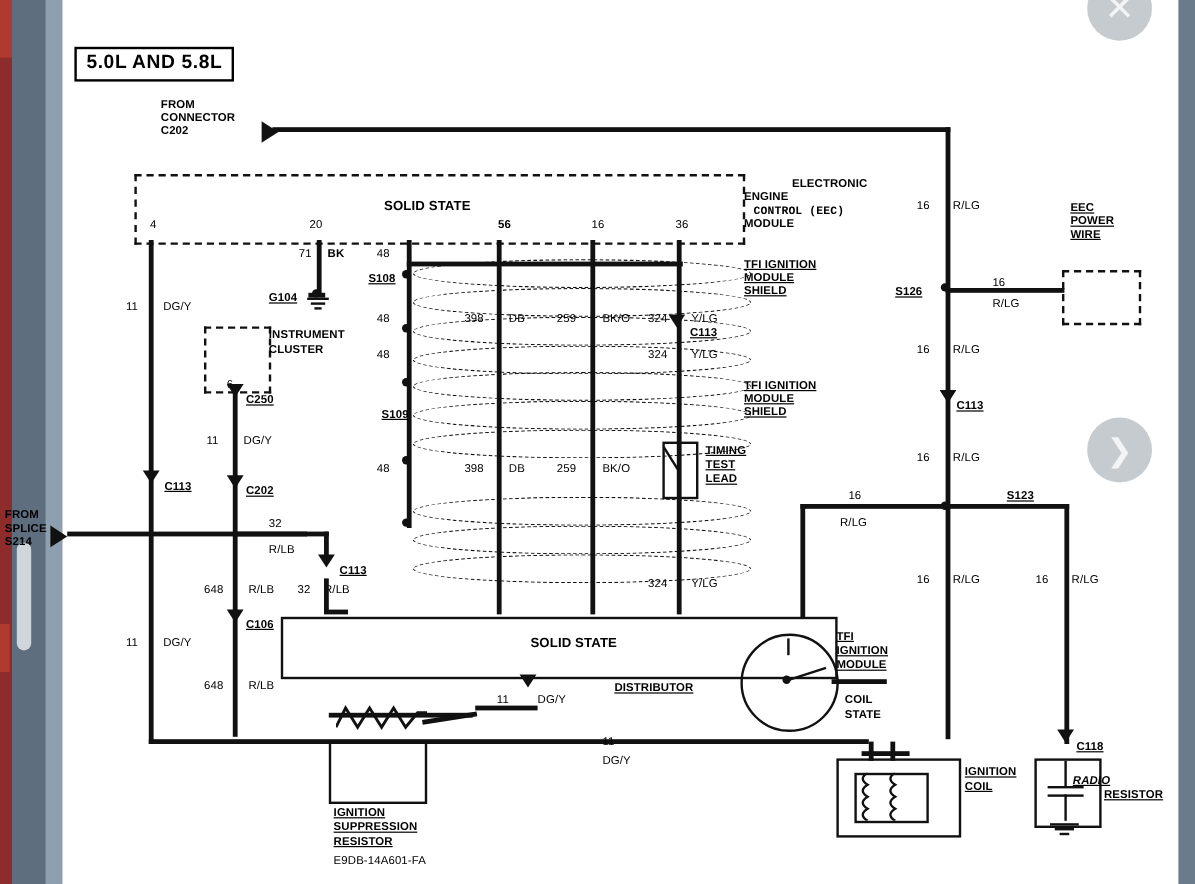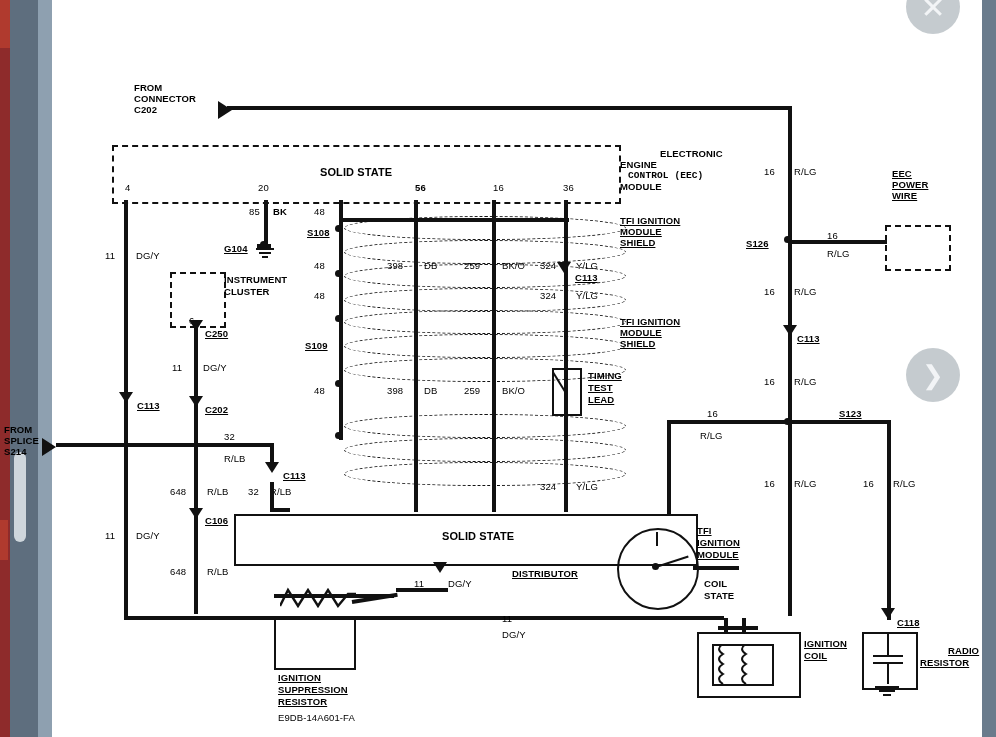--- a/index.html
+++ b/index.html
@@ -52,20 +52,21 @@
   </div>
   <div class="rail-gray">
   </div>
   <div class="rail-scroll"></div>
   <div class="rail-mid"></div>
   <div class="right-edge"></div>
 
   <div class="page">
     <div class="page-inner">
 
+      <div class="title-box" style="left:10px;top:39px;">5.0L AND 5.8L</div>
 
       <div class="lbl b" style="left:82px;top:82px;">FROM</div>
       <div class="lbl b" style="left:82px;top:93px;">CONNECTOR</div>
       <div class="lbl b" style="left:82px;top:104px;">C202</div>
       <div class="arrowR" style="left:166px;top:101px;"></div>
       <div class="ln h3" style="left:175px;top:106px;width:565px;"></div>
       <div class="ln v3" style="left:736px;top:106px;height:510px;"></div>
 
       <div class="box-d" style="left:60px;top:145px;width:505px;height:55px;"></div>
       <div class="lbl b" style="left:268px;top:167px;font-size:11px;">SOLID STATE</div>
@@ -118,21 +119,21 @@
       <div class="box-s" style="left:810px;top:632px;width:52px;height:54px;"></div>
       <div class="ln h1" style="left:821px;top:655px;width:30px;"></div>
       <div class="ln h1" style="left:821px;top:662px;width:30px;"></div>
       <div class="ln v1" style="left:835px;top:634px;height:21px;"></div>
       <div class="ln v1" style="left:835px;top:662px;height:22px;"></div>
       <div class="gnd" style="left:823px;top:686px;width:24px;height:12px;">
         <i style="top:0;width:24px;"></i>
           <i style="top:4px;left:4px;width:16px;"></i>
           <i style="top:8px;left:8px;width:8px;"></i>
       </div>
-      <div class="lbl b u" style="left:896px;top:645px;">RADIO</div>
+      <div class="lbl b u" style="left:842px;top:645px;font-style:italic;">RADIO</div>
       <div class="lbl b u" style="left:868px;top:657px;">RESISTOR</div>
 
       <div class="ln v3" style="left:72px;top:200px;height:420px;"></div>
       <div class="lbl" style="left:53px;top:250px;">11</div>
       <div class="lbl" style="left:84px;top:250px;">DG/Y</div>
       <div class="arrowD" style="left:67px;top:392px;"></div>
       <div class="lbl b u" style="left:85px;top:400px;">C113</div>
       <div class="lbl" style="left:53px;top:530px;">11</div>
       <div class="lbl" style="left:84px;top:530px;">DG/Y</div>
       <div class="ln h3" style="left:72px;top:616px;width:600px;"></div>
@@ -165,42 +166,42 @@
       <div class="ln v3" style="left:218px;top:443px;height:25px;"></div>
       <div class="lbl" style="left:172px;top:431px;">32</div>
       <div class="lbl" style="left:172px;top:453px;">R/LB</div>
       <div class="arrowD" style="left:213px;top:462px;"></div>
       <div class="lbl b u" style="left:231px;top:470px;">C113</div>
       <div class="lbl" style="left:196px;top:486px;">32</div>
       <div class="lbl" style="left:218px;top:486px;">R/LB</div>
       <div class="ln v3" style="left:218px;top:482px;height:28px;"></div>
       <div class="ln h3" style="left:218px;top:508px;width:20px;"></div>
 
-      <div class="lbl" style="left:197px;top:206px;">85</div>
+      <div class="lbl" style="left:197px;top:206px;">71</div>
       <div class="lbl b" style="left:221px;top:206px;">BK</div>
       <div class="ln v3" style="left:212px;top:200px;height:45px;"></div>
       <div class="lbl b u" style="left:172px;top:243px;">G104</div>
       <div class="ln h3" style="left:205px;top:244px;width:14px;"></div>
       <div class="gnd" style="left:204px;top:248px;width:18px;height:10px;">
         <i style="top:0;width:18px;"></i>
           <i style="top:4px;left:3px;width:12px;"></i>
           <i style="top:8px;left:6px;width:6px;"></i>
       </div>
       <div class="dot" style="left:208px;top:241px;"></div>
 
       <div class="lbl" style="left:262px;top:206px;">48</div>
       <div class="lbl b u" style="left:255px;top:227px;">S108</div>
       <div class="ln v3" style="left:287px;top:200px;height:240px;"></div>
       <div class="ln h3" style="left:287px;top:218px;width:230px;"></div>
       <div class="dot" style="left:283px;top:225px;"></div>
       <div class="dot" style="left:283px;top:270px;"></div>
       <div class="dot" style="left:283px;top:315px;"></div>
       <div class="dot" style="left:283px;top:380px;"></div>
       <div class="dot" style="left:283px;top:432px;"></div>
-      <div class="lbl b u" style="left:253px;top:340px;">S109</div>
+      <div class="lbl b u" style="left:266px;top:340px;">S109</div>
       <div class="lbl" style="left:262px;top:260px;">48</div>
       <div class="lbl" style="left:262px;top:290px;">48</div>
       <div class="lbl" style="left:262px;top:385px;">48</div>
 
       <div class="oval" style="left:292px;top:216px;width:280px;height:22px;"></div>
       <div class="oval" style="left:292px;top:240px;width:280px;height:22px;"></div>
       <div class="oval" style="left:292px;top:264px;width:280px;height:22px;"></div>
       <div class="oval" style="left:292px;top:288px;width:280px;height:22px;"></div>
       <div class="lbl b u" style="left:568px;top:215px;">TFI IGNITION</div>
       <div class="lbl b u" style="left:568px;top:226px;">MODULE</div>

